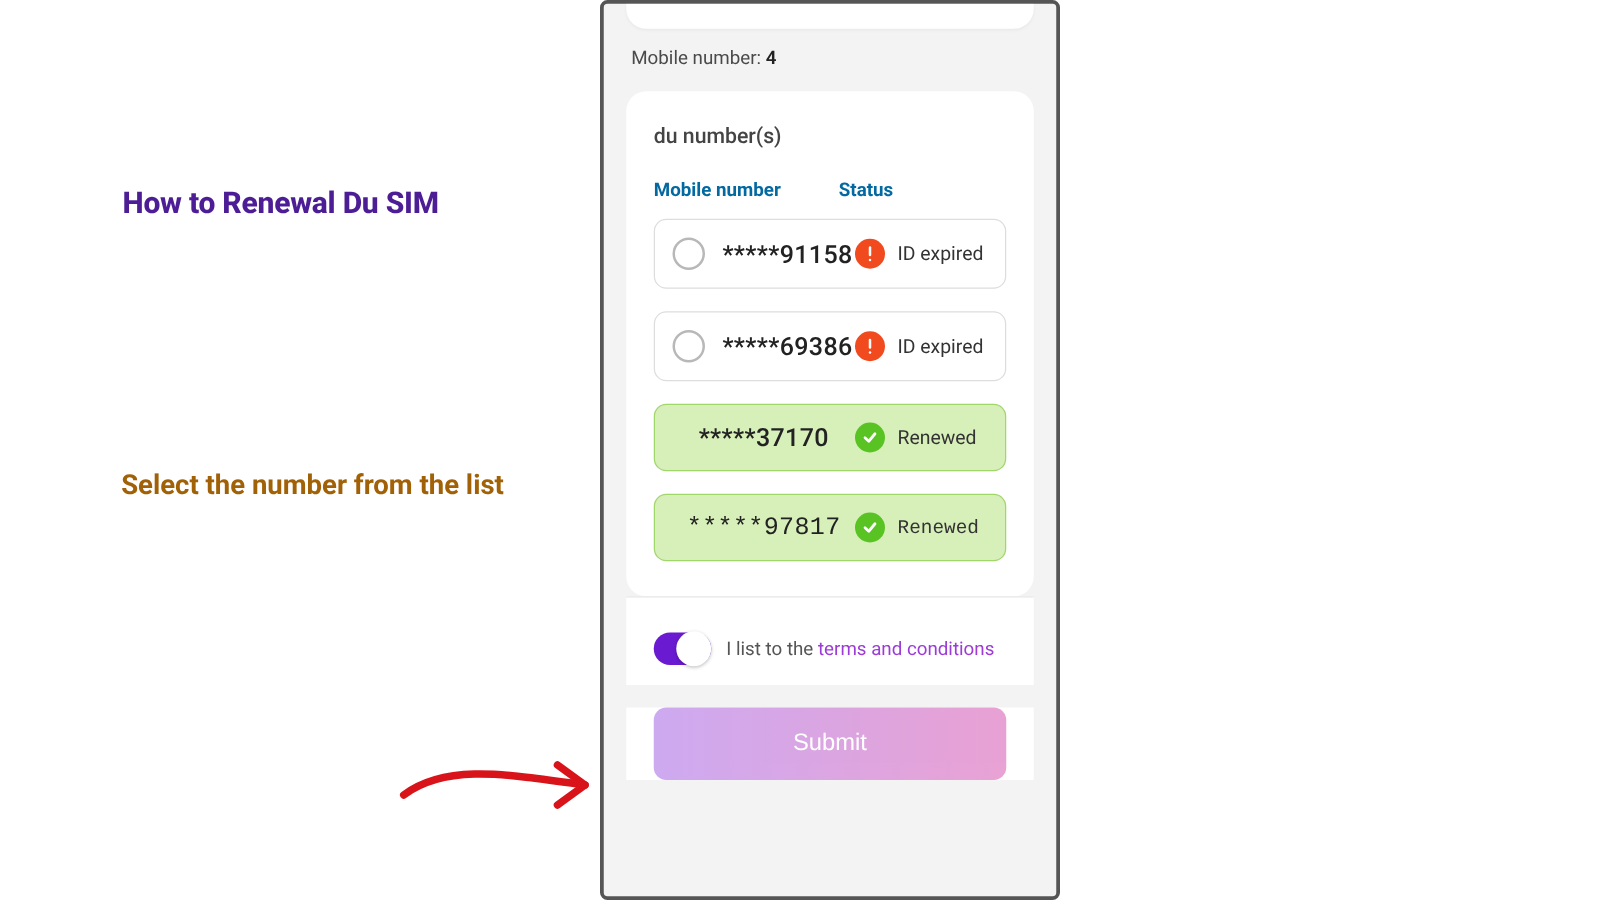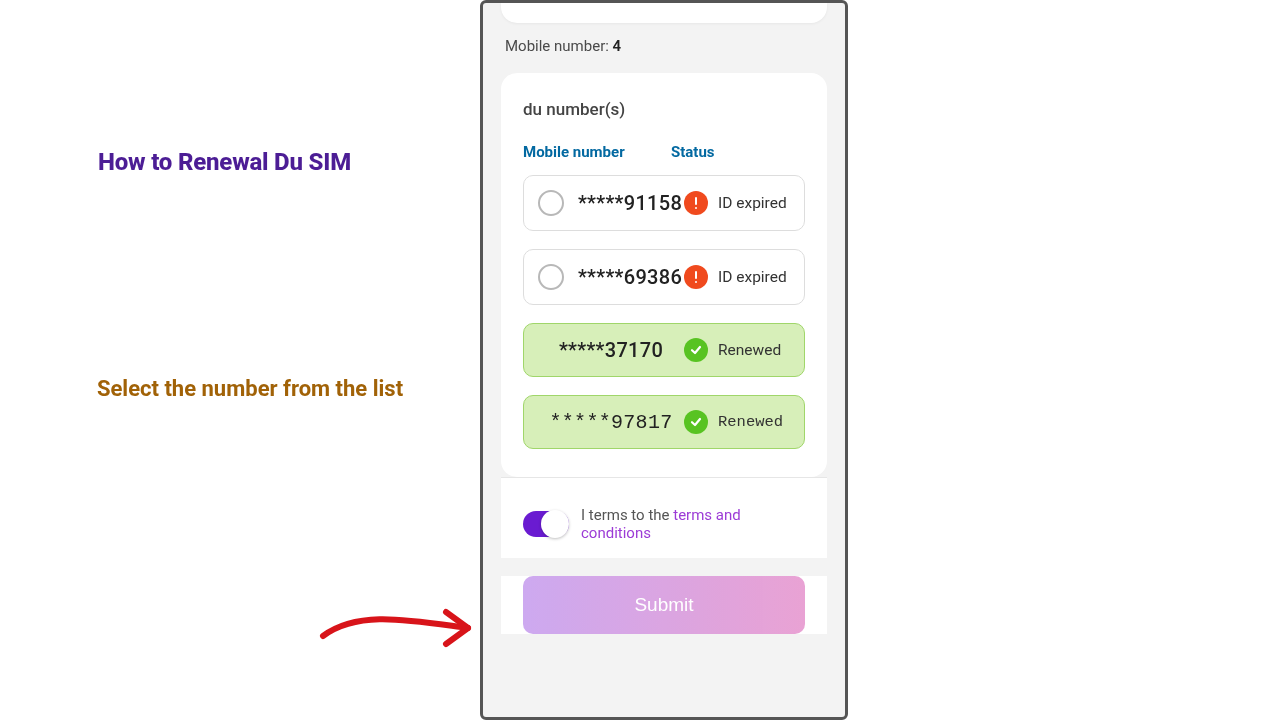--- a/index.html
+++ b/index.html
@@ -208,21 +208,21 @@
         <span class="status-text">Renewed</span>
       </div>
     </div>
 
     <div class="agree-section">
       <div class="agree-line">
         <div class="toggle">
           <div class="knob"></div>
         </div>
         <div class="agree-text">
-          <span>I terms to the </span><a href="#">terms and conditions</a>
+          <span>I list to the </span><a href="#">terms and conditions</a>
         </div>
       </div>
     </div>
 
     <div class="submit-wrap">
       <button class="submit">Submit</button>
     </div>
 
   </div>
 

